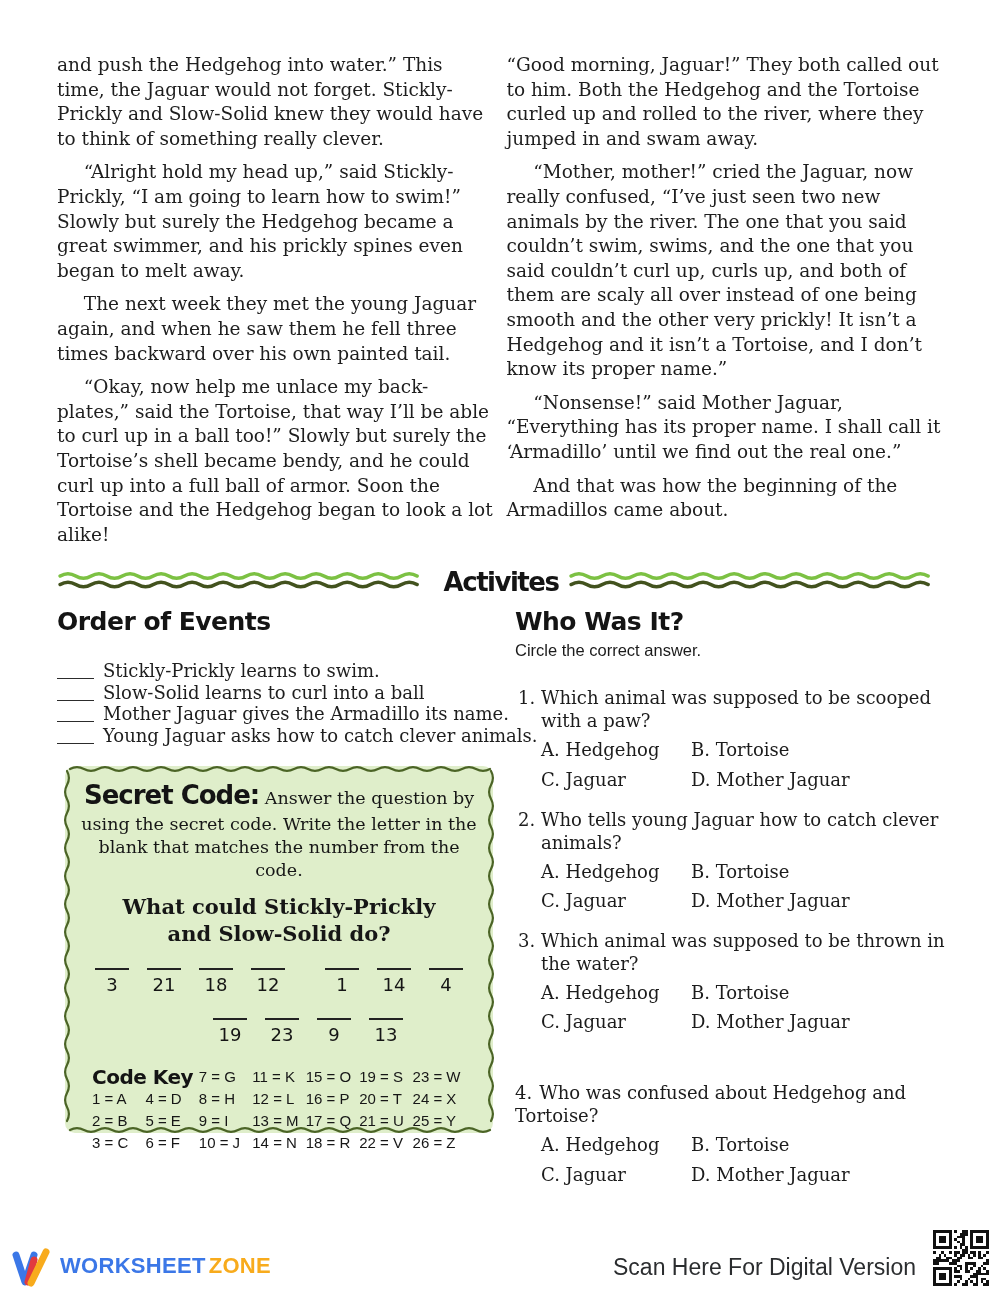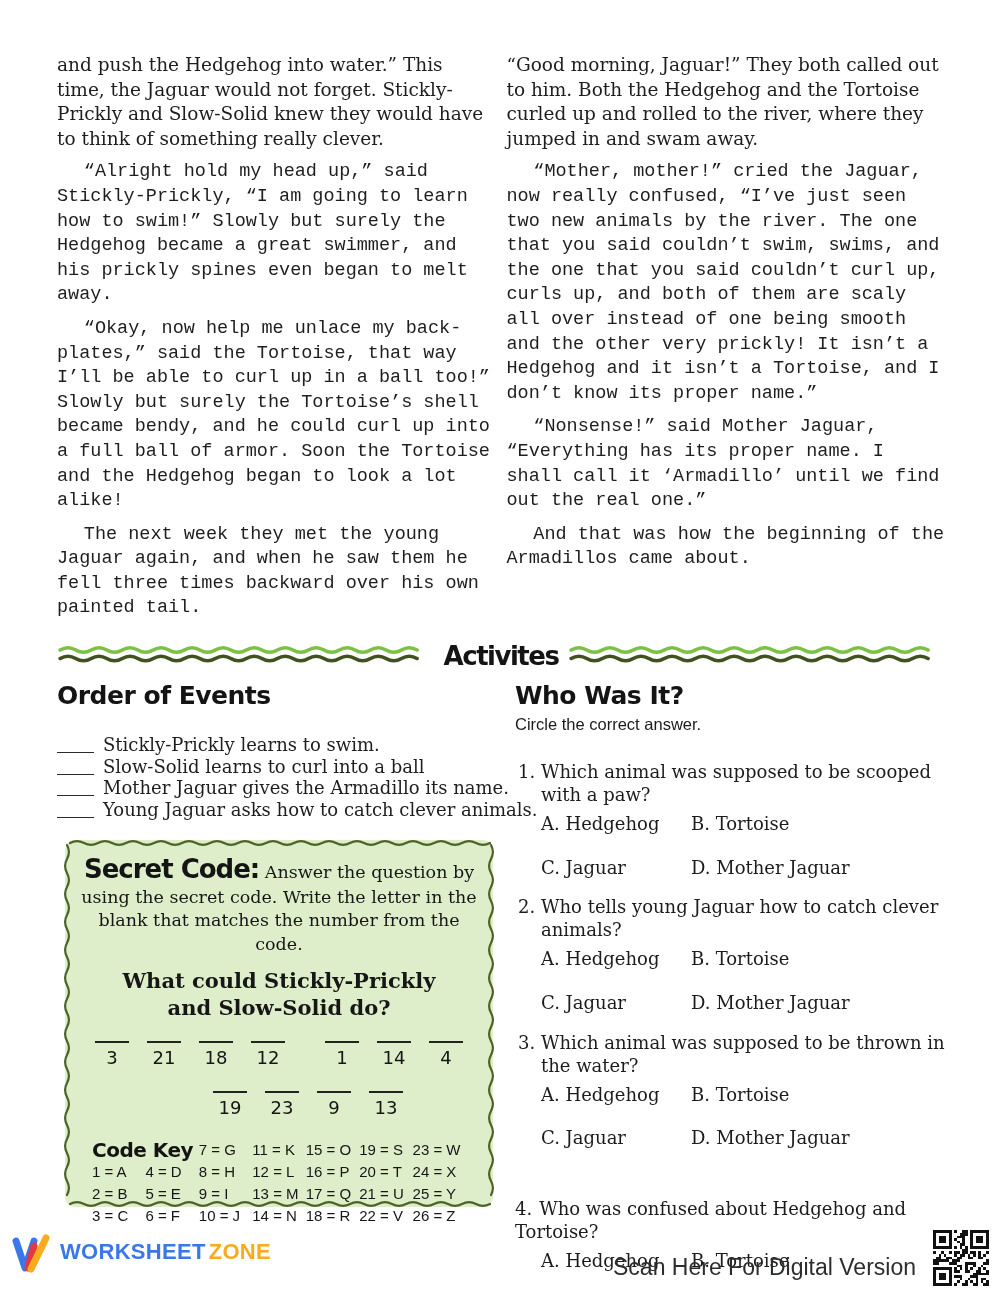--- a/index.html
+++ b/index.html
@@ -7,21 +7,21 @@
   body {
     width:1000px; height:1294px; position:relative; overflow:hidden;
     font-family:"DejaVu Serif", serif; color:#1e1e1e;
   }
   .page { padding:53px 55px 0 57px; }
 
   
   .story { display:flex; gap:11px; font-size:18.5px; line-height:1.33; }
   .story-col { width:443px; }
   .story-col p { margin:0 0 9px; }
-  .story-col p.indent { text-indent:1.45em;font-family:Liberation Mono, monospace; }
+  .story-col p.indent { text-indent:1.45em; }
 
   
   .divider { display:flex; align-items:center; margin-top:12px; }
   .wave-svg { flex:1 1 0; height:27px; min-width:0; }
   .fun { font-family:"DejaVu Sans", sans-serif; font-weight:bold; letter-spacing:-0.5px; color:#141414; }
   .act-title { font-size:26px; letter-spacing:-1.5px; padding:0 10px; line-height:1; }
 
   
   .acts { display:flex; gap:14px; margin-top:12px; }
   .act-left { width:444px; }
@@ -52,42 +52,42 @@
              text-align:left; font-family:"Liberation Sans", sans-serif; font-size:15px; line-height:22px; color:#161616; }
   .ck-head { grid-column:1 / 3; font-size:20px; line-height:22px; letter-spacing:-0.5px; }
 
   
   .questions { margin-top:26px; font-size:18px; color:#1c1c1c; }
   .qblock { margin-bottom:17px; }
   .qtext { position:relative; padding-left:26px; line-height:1.28; }
   .qtext.nohang { padding-left:0;margin-top:48px; }
   .qnum { position:absolute; left:3px; top:0; }
   .qnum-inline { margin-right:7px; }
-  .opts { display:grid; grid-template-columns:150px auto; padding-left:26px; margin-top:7px; row-gap:22px; line-height:1.2; }
+  .opts { display:grid; grid-template-columns:150px auto; padding-left:26px; margin-top:7px; row-gap:8px; line-height:1.2; }
 
   
   .footer { position:absolute; left:0; right:0; bottom:0; height:72px; }
-  .brand { position:absolute; left:11px; bottom:20px; display:flex; align-items:center; gap:7px; }
+  .brand { position:absolute; left:11px; bottom:6px; display:flex; align-items:center; gap:7px; }
   .brand-text { font-family:"Liberation Sans", sans-serif; font-weight:bold; font-size:22px; letter-spacing:0.3px; }
   .brand-first { color:#3b77e7; }
   .brand-second { color:#f8ab1c; margin-left:3px; }
   .scan-text { position:absolute; right:84px; bottom:13px; font-family:"Liberation Sans", sans-serif; font-size:23px; color:#2b2d2f; }
   .qr-wrap { position:absolute; right:6px; bottom:3px; width:66px; height:66px; background:#fff; }
 </style>
 </head>
 <body>
 
 <div class="page">
 
   <div class="story">
     <div class="story-col">
       <p>and push the Hedgehog into water.” This time, the Jaguar would not forget. Stickly-Prickly and Slow-Solid knew they would have to think of something really clever.</p>
       <p class="indent">“Alright hold my head up,” said Stickly-Prickly, “I am going to learn how to swim!” Slowly but surely the Hedgehog became a great swimmer, and his prickly spines even began to melt away.</p>
+      <p class="indent">The next week they met the young Jaguar again, and when he saw them he fell three times backward over his own painted tail.</p>
       <p class="indent">“Okay, now help me unlace my back-plates,” said the Tortoise, that way I’ll be able to curl up in a ball too!” Slowly but surely the Tortoise’s shell became bendy, and he could curl up into a full ball of armor. Soon the Tortoise and the Hedgehog began to look a lot alike!</p>
-      <p class="indent">The next week they met the young Jaguar again, and when he saw them he fell three times backward over his own painted tail.</p>
     </div>
     <div class="story-col">
       <p>“Good morning, Jaguar!” They both called out to him. Both the Hedgehog and the Tortoise curled up and rolled to the river, where they jumped in and swam away.</p>
       <p class="indent">“Mother, mother!” cried the Jaguar, now really confused, “I’ve just seen two new animals by the river. The one that you said couldn’t swim, swims, and the one that you said couldn’t curl up, curls up, and both of them are scaly all over instead of one being smooth and the other very prickly! It isn’t a Hedgehog and it isn’t a Tortoise, and I don’t know its proper name.”</p>
       <p class="indent">“Nonsense!” said Mother Jaguar, “Everything has its proper name. I shall call it ‘Armadillo’ until we find out the real one.”</p>
       <p class="indent">And that was how the beginning of the Armadillos came about.</p>
     </div>
   </div>
 
   <div class="divider">

